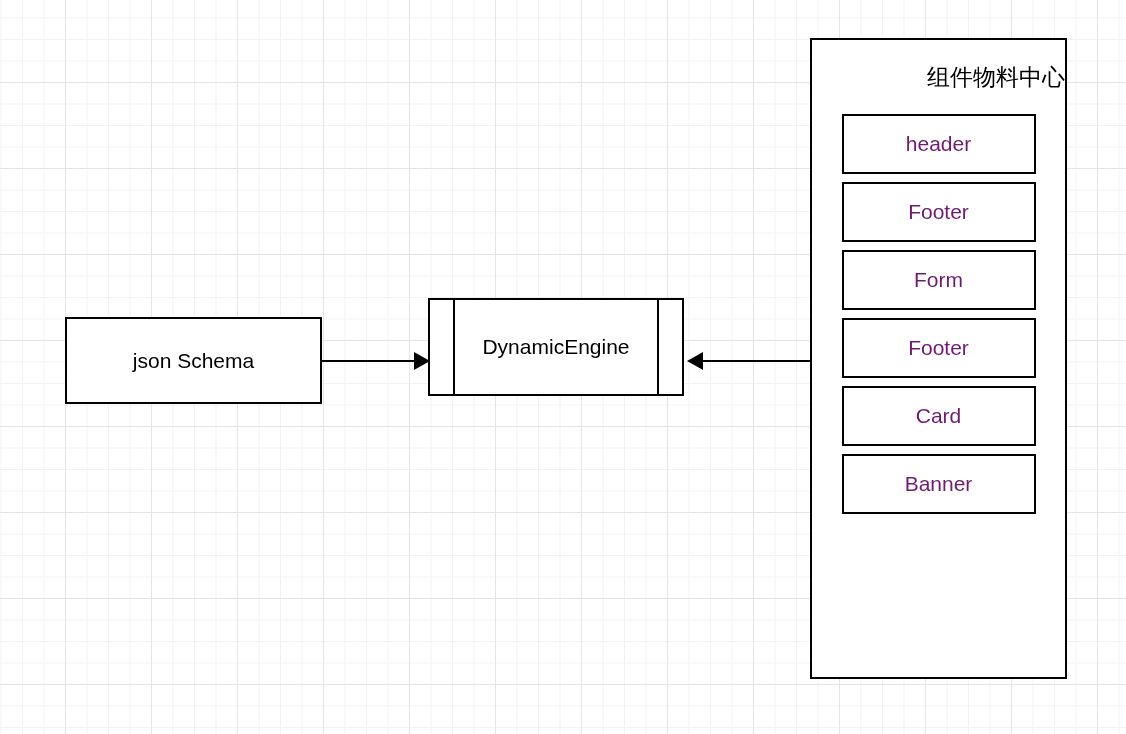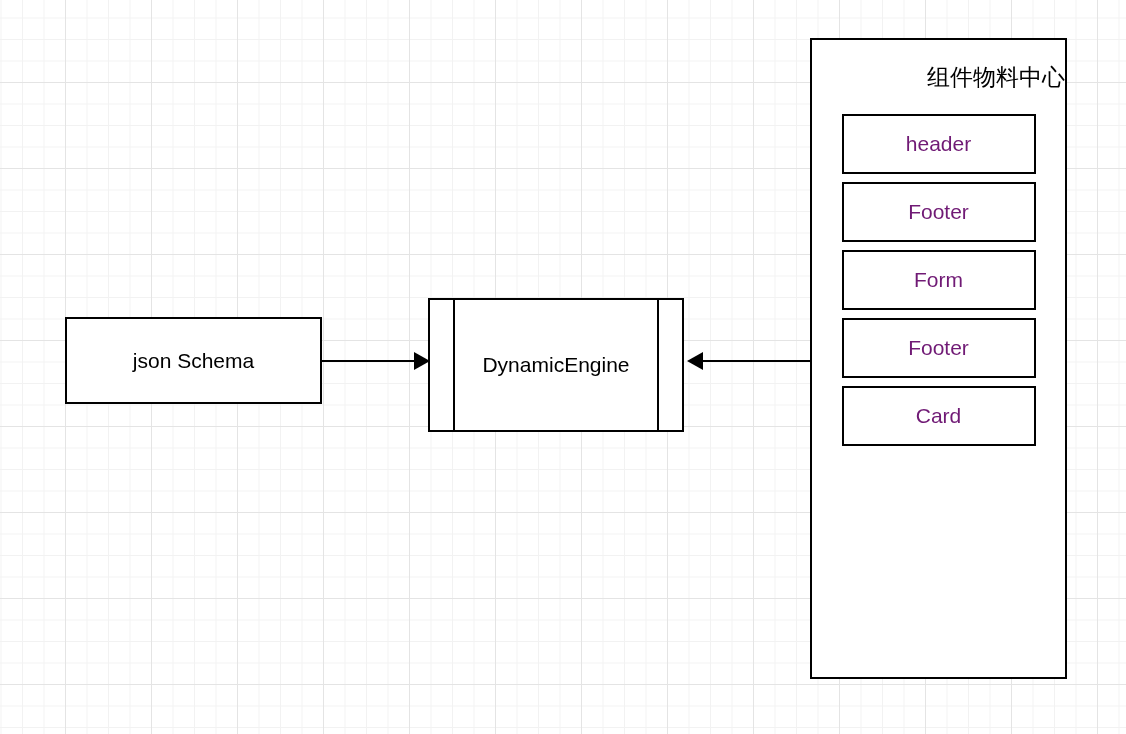--- a/index.html
+++ b/index.html
@@ -52,21 +52,21 @@
     height: 87px;
     font-size: 21px;
     text-align: right;
   }
 
   
   #dynamic-engine-node {
     left: 428px;
     top: 298px;
     width: 256px;
-    height: 134px;
+    height: 98px;
     font-size: 21px;
   }
   #dynamic-engine-node .side-rule {
     position: absolute;
     top: -2px;
     bottom: -2px;
     width: 2px;
     background: #000000;
   }
   #dynamic-engine-node .side-rule.left  { left: 23px; }
@@ -177,18 +177,21 @@
       </div>
 
       <div class="material-item">
         <span>Footer</span>
       </div>
 
       <div class="material-item">
         <span>Card</span>
       </div>
 
+      <div class="material-item">
+        <span>Banner</span>
+      </div>
 
 
     </div>
   </div>
 
 </div>
 
 </body></html>

